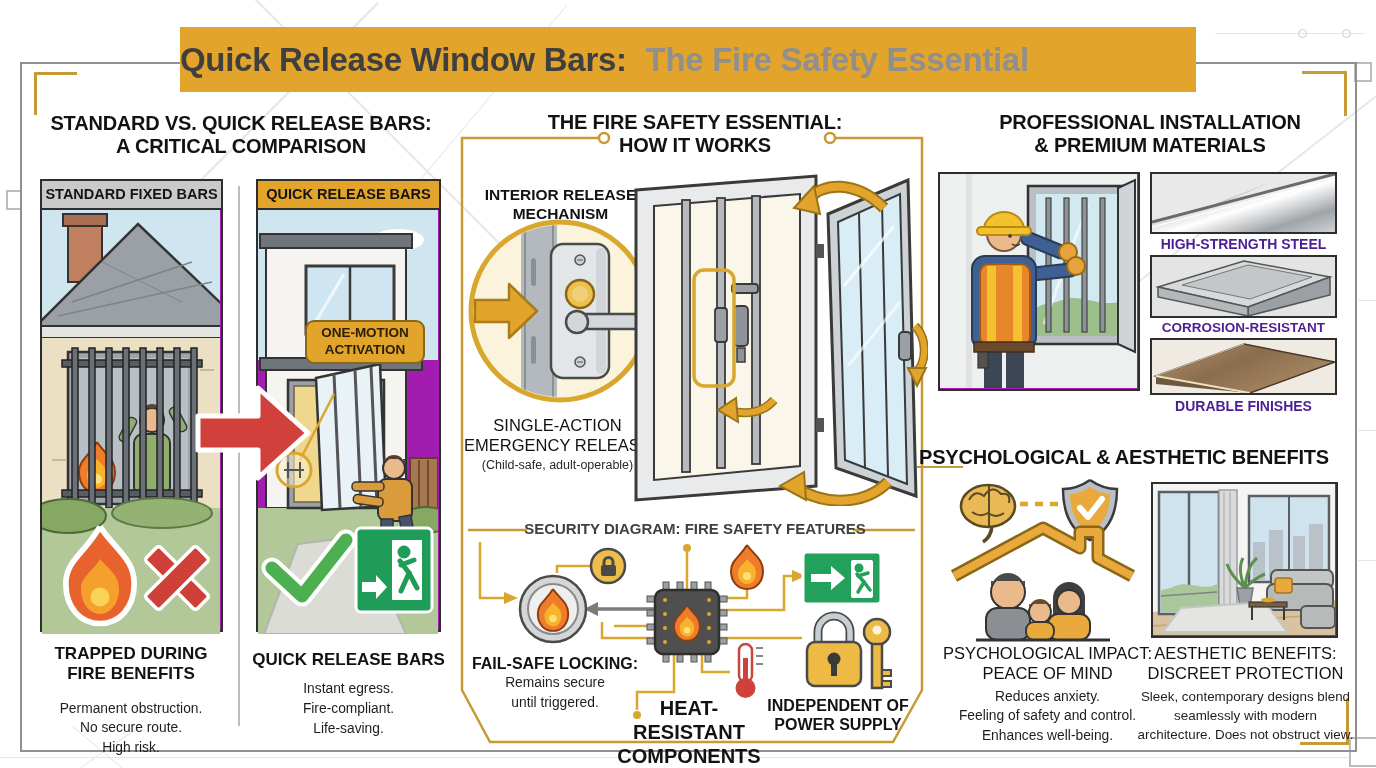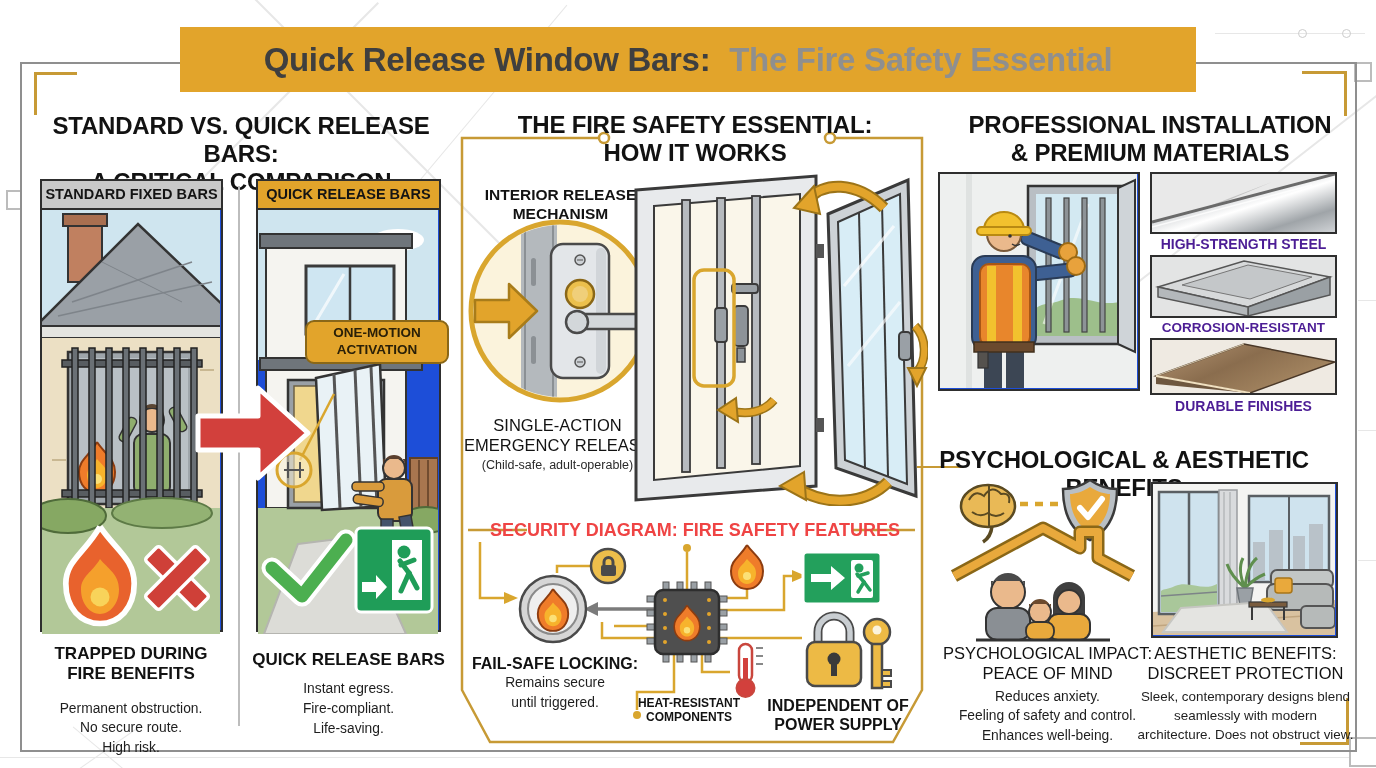--- a/index.html
+++ b/index.html
@@ -1,32 +1,32 @@
 <!DOCTYPE html>
 <html><head>
 <meta charset="utf-8">
 <style>
   html,body{margin:0;padding:0;background:#ffffff}
   #stage{position:relative;width:1376px;height:768px;overflow:hidden;background:#ffffff;
          font-family:"Liberation Sans",sans-serif;color:#141414}
   .abs{position:absolute}
   .ctr{text-align:center}
-  .h{font-weight:700;font-size:24px;line-height:1.16;color:#121212;letter-spacing:-0.2px}
+  .h{font-weight:700;font-size:20px;line-height:1.16;color:#121212;letter-spacing:-0.2px}
   .cap{font-weight:700;font-size:17px;line-height:1.2;color:#121212}
   .cap16{font-weight:400;font-size:16.5px;line-height:1.2;color:#121212}
   .det{font-size:13.8px;line-height:1.42;color:#1e1e1e}
   .lbl{font-weight:700;font-size:14px;color:#4c1d95}
   .lbl2{font-weight:700;font-size:15.5px;line-height:1.2;color:#121212}
-  .pbox{border:2.5px solid #2e2e2e;background:#1d4ed8;box-sizing:border-box}
+  .pbox{border:2.5px solid #2e2e2e;background:#a21caf;box-sizing:border-box}
   .phead{height:27px;line-height:27px;text-align:center;font-weight:700;font-size:14.5px;
          color:#141414;border-bottom:2px solid #2e2e2e}
   .skline{background:#e7e7e7}
   .sksq{border:2px solid #bcbcbc;background:#fff}
   svg{display:block}
-  .banner{background:#E2A42B;text-align:center;font-weight:700;font-size:33px;
+  .banner{background:#E2A42B;text-align:left;font-weight:700;font-size:33px;
           letter-spacing:-0.3px;line-height:65px;white-space:nowrap}
 </style>
 </head>
 <body>
 
 <div id="stage">
 
   <div class="abs skline" style="left:250px;top:-50px;width:2px;height:360px;transform:rotate(45deg)"></div>
   <div class="abs skline" style="left:395px;top:-60px;width:2px;height:400px;transform:rotate(-45deg)"></div>
   <div class="abs skline" style="left:470px;top:-30px;width:1px;height:300px;transform:rotate(40deg)"></div>
@@ -168,21 +168,21 @@
           <line x1="142" y1="351" x2="151" y2="363"></line>
           <line x1="151" y1="363" x2="143" y2="381"></line>
           <line x1="151" y1="363" x2="159" y2="378"></line>
           <line x1="143" y1="355" x2="156" y2="350"></line>
         </g>
         <polygon points="104,372 118,372 118,365 129,377 118,389 118,382 104,382" fill="#ffffff"></polygon>
       </g>
     </svg>
   </div>
 
-  <div class="abs ctr" style="left:305px;top:320px;width:116px;background:#E2A42B;border:2.5px solid #8a6717;border-radius:9px;padding:3px 12px;z-index:4;font-weight:700;font-size:13.5px;line-height:1.25;color:#2a2008">
+  <div class="abs ctr" style="left:305px;top:320px;width:116px;background:#E2A42B;border:2.5px solid #8a6717;border-radius:9px;padding:3px 0;z-index:4;font-weight:700;font-size:13.5px;line-height:1.25;color:#2a2008">
     <div>ONE-MOTION</div>
     <div>ACTIVATION</div>
   </div>
 
   <svg class="abs" style="left:194px;top:380px;z-index:5" width="120" height="106" viewBox="0 0 120 106">
     <polygon points="4,36 64,36 64,8 114,53 64,98 64,70 4,70" fill="#d2403c" stroke="#ffffff" stroke-width="5" stroke-linejoin="round"></polygon>
   </svg>
 
   <div class="abs ctr" style="left:30px;top:644px;width:202px;z-index:2">
     <div class="cap">TRAPPED DURING</div>
@@ -292,21 +292,21 @@
       <path d="M158,234 C148,246 130,250 114,244" fill="none" stroke="#e2a42b" stroke-width="6"></path>
       <polygon points="120,232 102,244 122,256" fill="#e2a42b" stroke="#9c7418" stroke-width="2"></polygon>
     </g>
     <g>
       <path d="M299,160 C311,172 311,194 301,206" fill="none" stroke="#9c7418" stroke-width="9"></path>
       <path d="M299,160 C311,172 311,194 301,206" fill="none" stroke="#e2a42b" stroke-width="6"></path>
       <polygon points="292,202 301,220 310,202" fill="#e2a42b" stroke="#9c7418" stroke-width="2"></polygon>
     </g>
   </svg>
 
-  <div class="abs ctr" style="left:475px;top:520px;width:440px;font-weight:700;font-size:18px;color:#ef4444;z-index:2">SECURITY DIAGRAM: FIRE SAFETY FEATURES</div>
+  <div class="abs ctr" style="left:475px;top:520px;width:440px;font-weight:700;font-size:15px;color:#404040;z-index:2">SECURITY DIAGRAM: FIRE SAFETY FEATURES</div>
 
   <svg class="abs" style="left:462px;top:540px;z-index:2" width="460" height="210" viewBox="0 0 460 210">
     <defs>
       <g id="flm">
         <path d="M0,-22 C7,-12 16,-8 16,4 C16,15 9,22 0,22 C-9,22 -16,15 -16,4 C-16,-7 -7,-10 0,-22" fill="#ef7c2a" stroke="#8c3c10" stroke-width="2"></path>
         <path d="M0,-8 C4,-3 9,-1 9,6 C9,13 5,17 0,17 C-5,17 -9,13 -9,6 C-9,0 -4,-2 0,-8" fill="#f7b32c"></path>
         <circle cx="0" cy="9" r="4" fill="#fbe077"></circle>
       </g>
     </defs>
 
@@ -413,21 +413,21 @@
       <line x1="294" y1="116" x2="301" y2="116" stroke="#888" stroke-width="2"></line>
       <line x1="294" y1="124" x2="301" y2="124" stroke="#888" stroke-width="2"></line>
     </g>
   </svg>
 
   <div class="abs ctr" style="left:465px;top:654px;width:180px;z-index:3">
     <div class="lbl2" style="font-size:16px">FAIL-SAFE LOCKING:</div>
     <div class="det">Remains secure</div>
     <div class="det">until triggered.</div>
   </div>
-  <div class="abs ctr lbl2" style="left:610px;top:696px;width:158px;font-size:12px;z-index:3">
+  <div class="abs ctr lbl2" style="left:610px;top:696px;width:158px;font-size:20px;z-index:3">
     <div>HEAT-RESISTANT</div>
     <div>COMPONENTS</div>
   </div>
   <div class="abs ctr lbl2" style="left:752px;top:696px;width:172px;font-size:16px;z-index:3">
     <div>INDEPENDENT OF</div>
     <div>POWER SUPPLY</div>
   </div>
 
   <div class="abs ctr h" style="left:940px;top:111px;width:420px;z-index:2">
     <div>PROFESSIONAL INSTALLATION</div>

